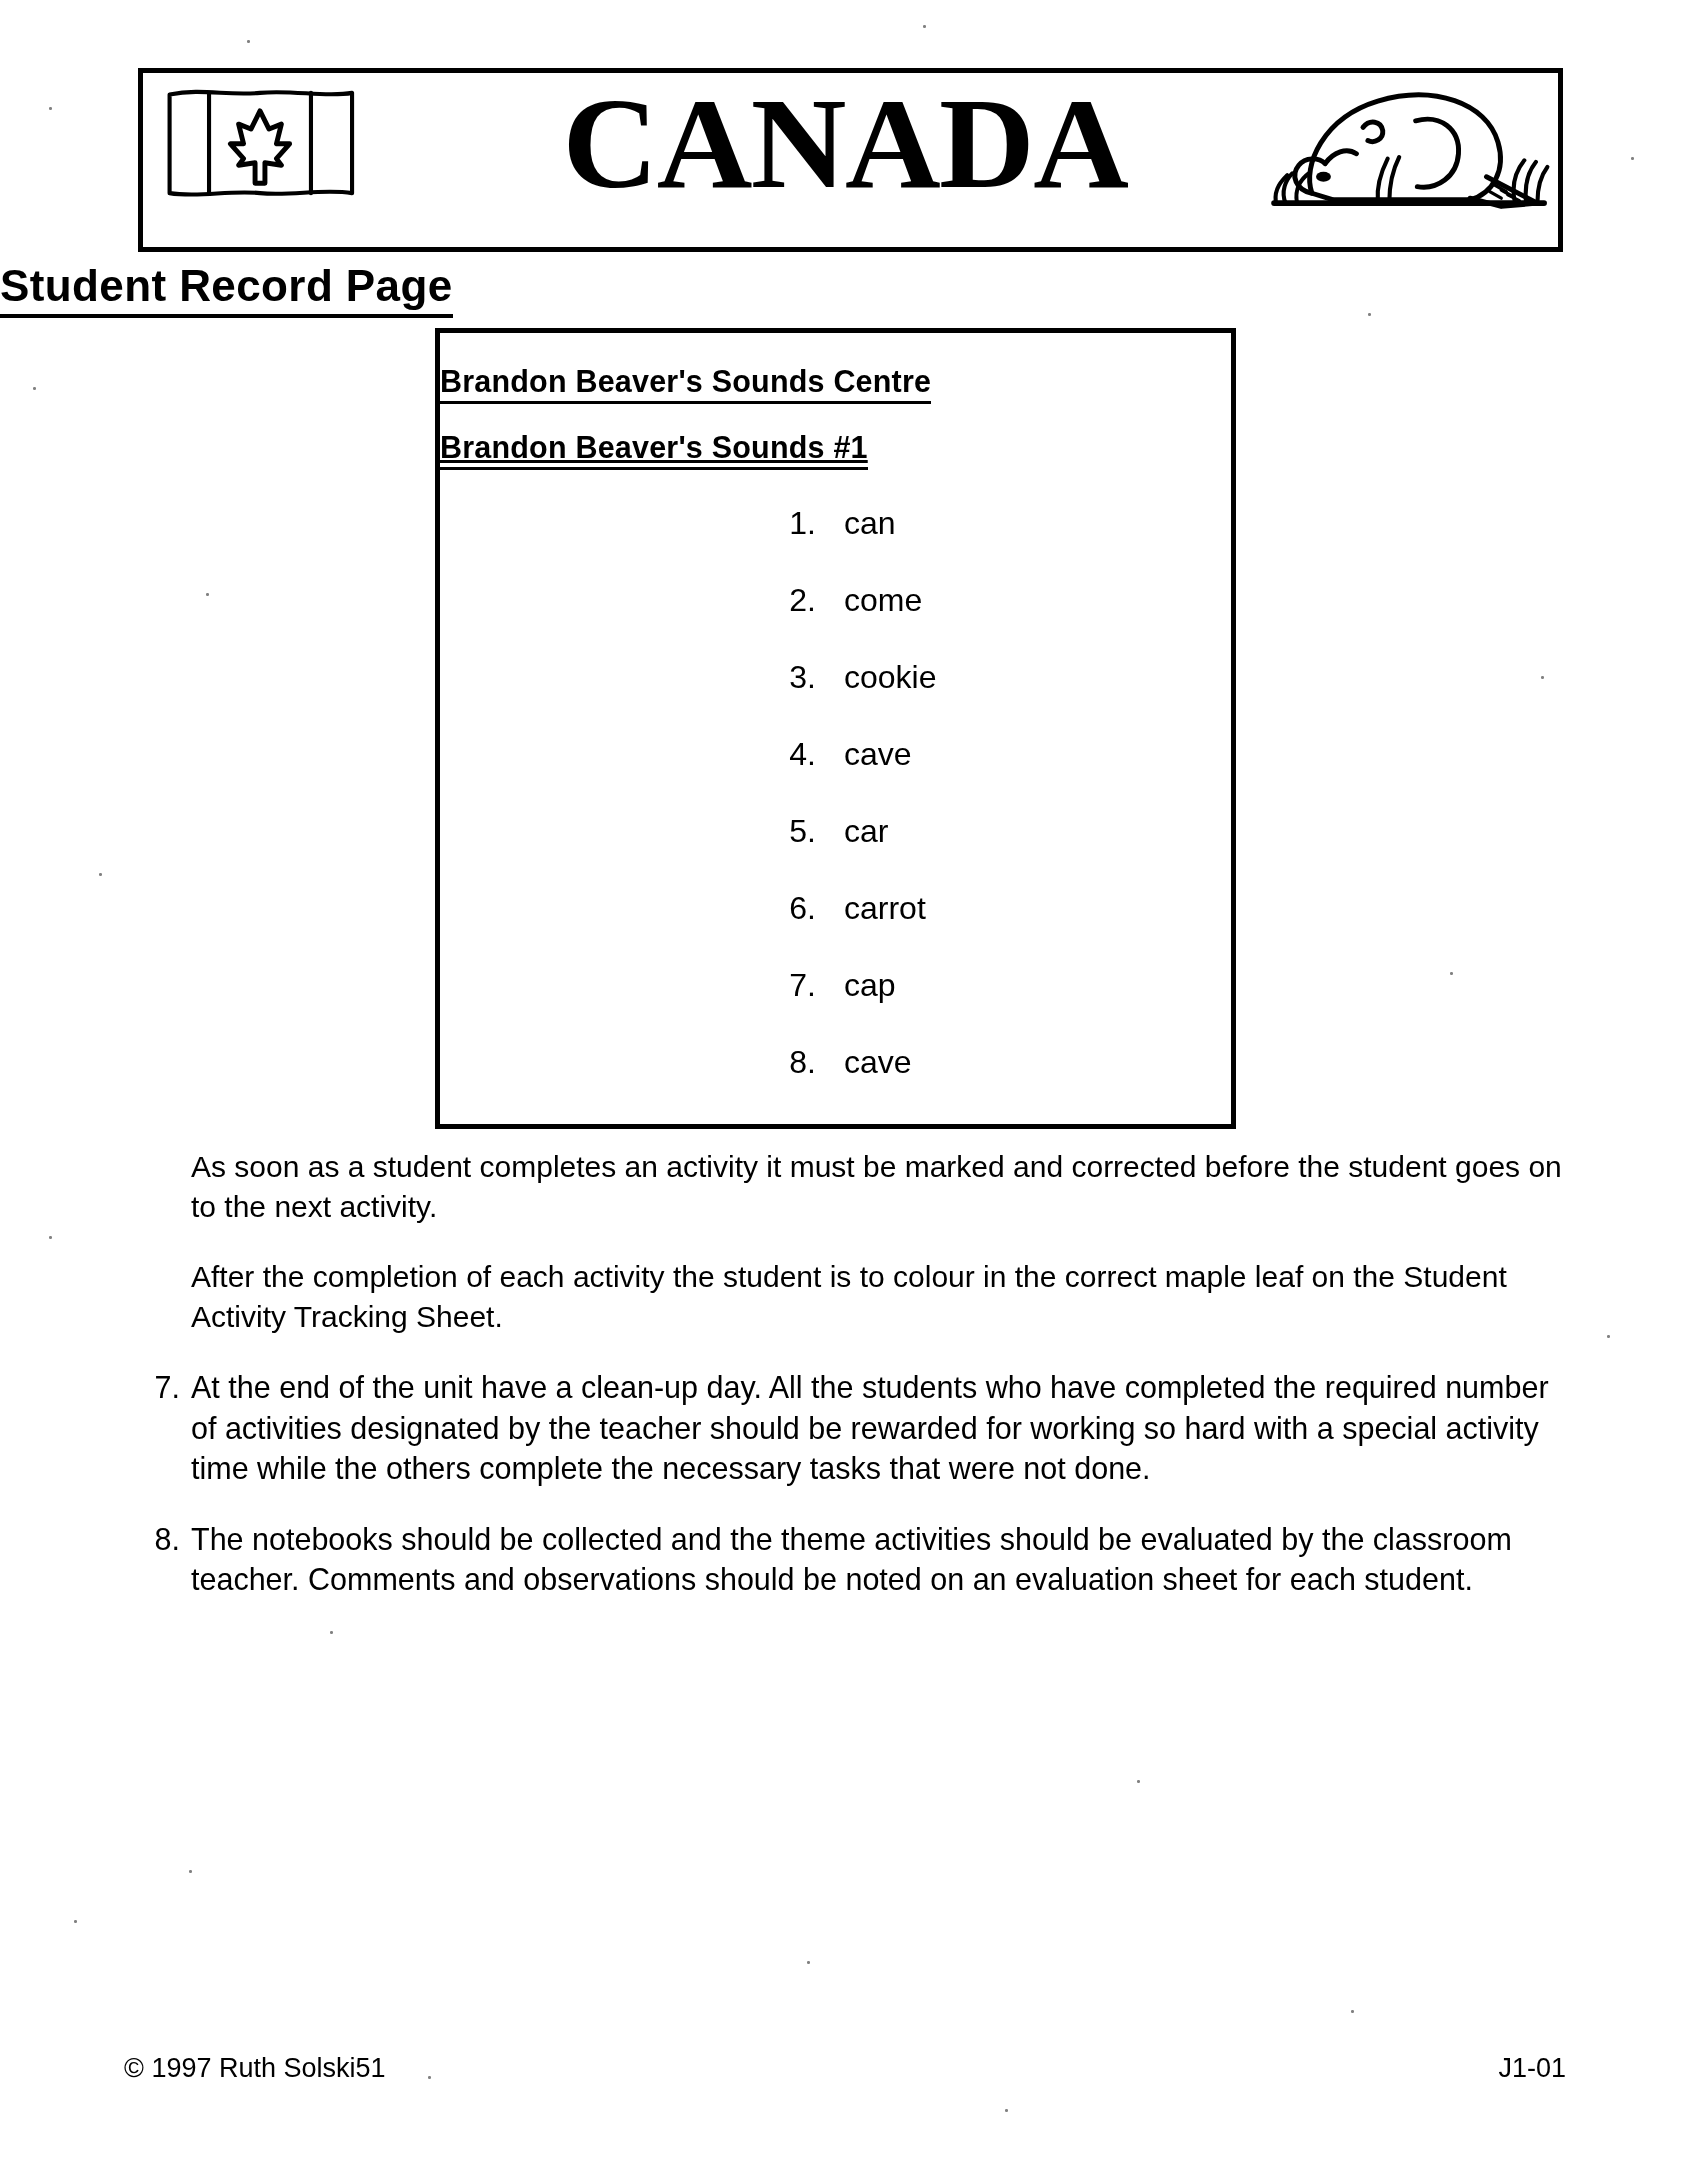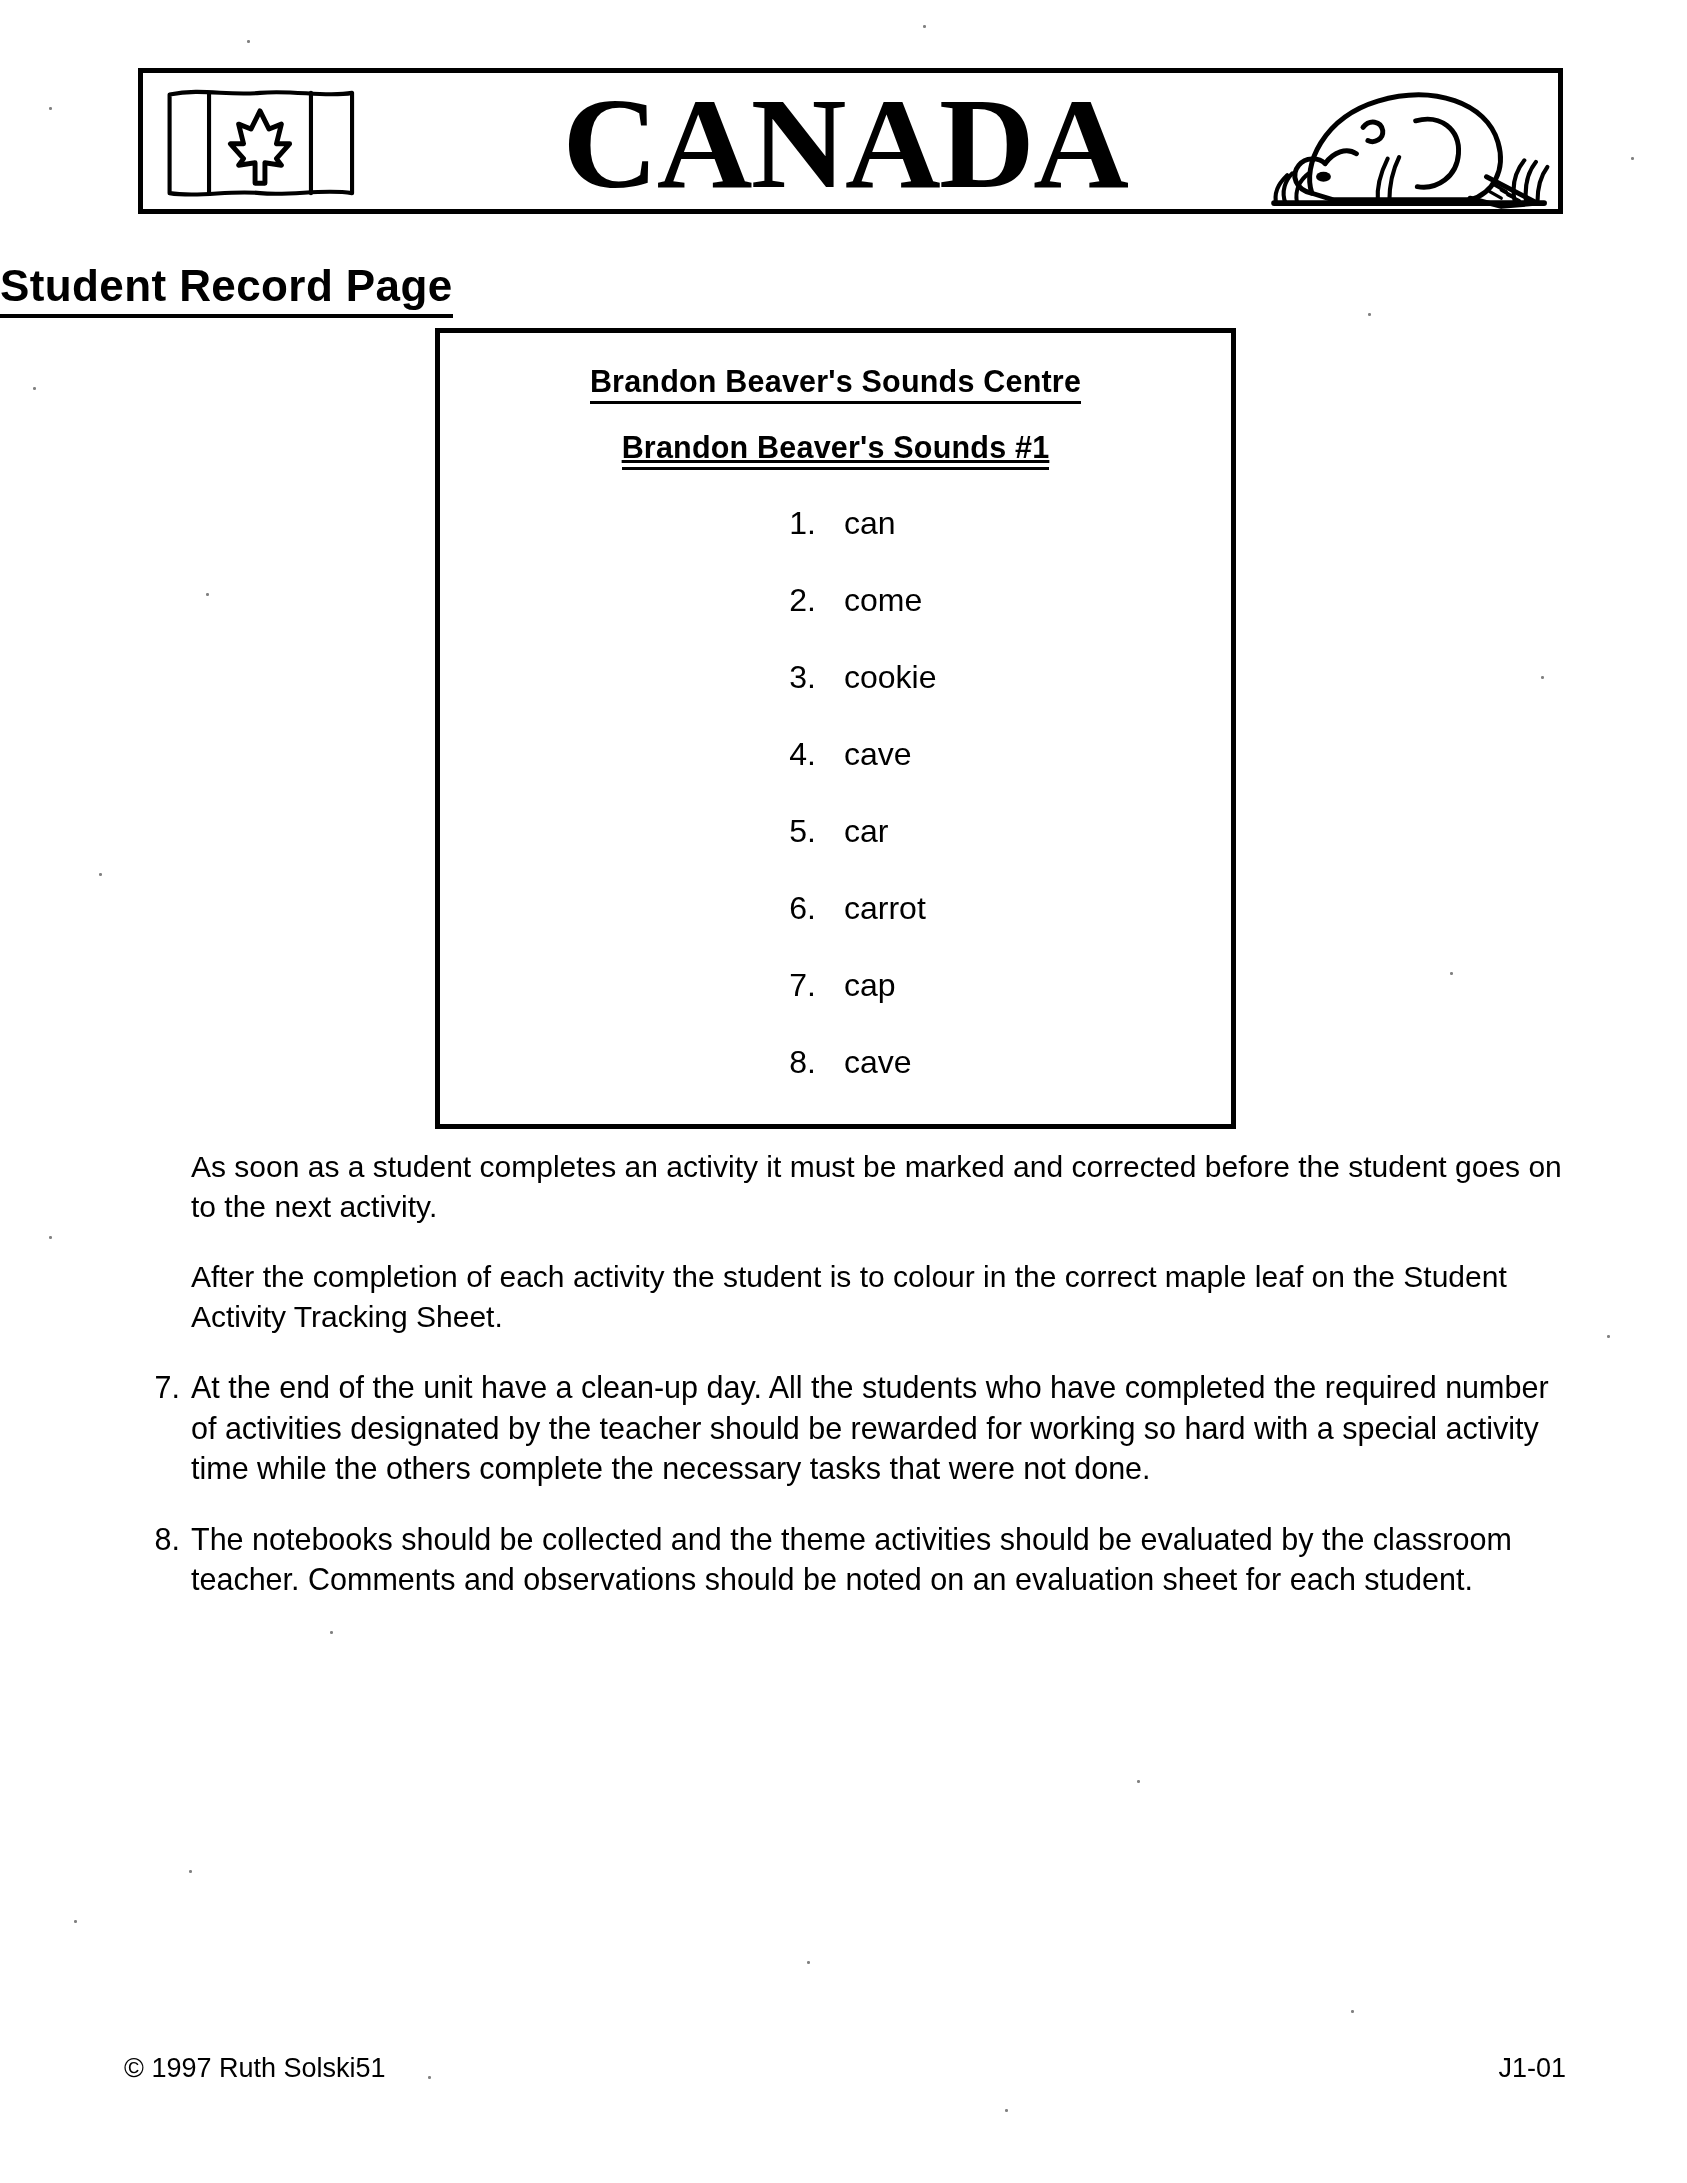--- a/index.html
+++ b/index.html
@@ -33,21 +33,21 @@
     width: 2.5px; height: 2.5px;
     border-radius: 50%;
   }
 
   
   .banner {
     position: absolute;
     left: 138px;
     top: 68px;
     width: 1425px;
-    height: 146px;
+    height: 184px;
     border: 5.8px solid #000;
     box-sizing: border-box;
     background: #fff;
   }
   .banner-inner {
     position: relative;
     width: 100%;
     height: 100%;
     display: flex;
     align-items: center;
@@ -101,21 +101,20 @@
     position: absolute;
     left: 435px;
     top: 328px;
     width: 801px;
     height: 801px;
     border: 5.8px solid #000;
     box-sizing: border-box;
     background: #fff;
   }
   .box-heading {
-    text-align: center;
     font-size: 30.5px;
     font-weight: bold;
     letter-spacing: 0.2px;
     margin-top: 31px;
   }
   .box-heading.second { margin-top: 31px; text-decoration: underline; }
   .box-heading span {
     border-bottom: 3.3px solid #000;
     padding-bottom: 2.5px;
   }

